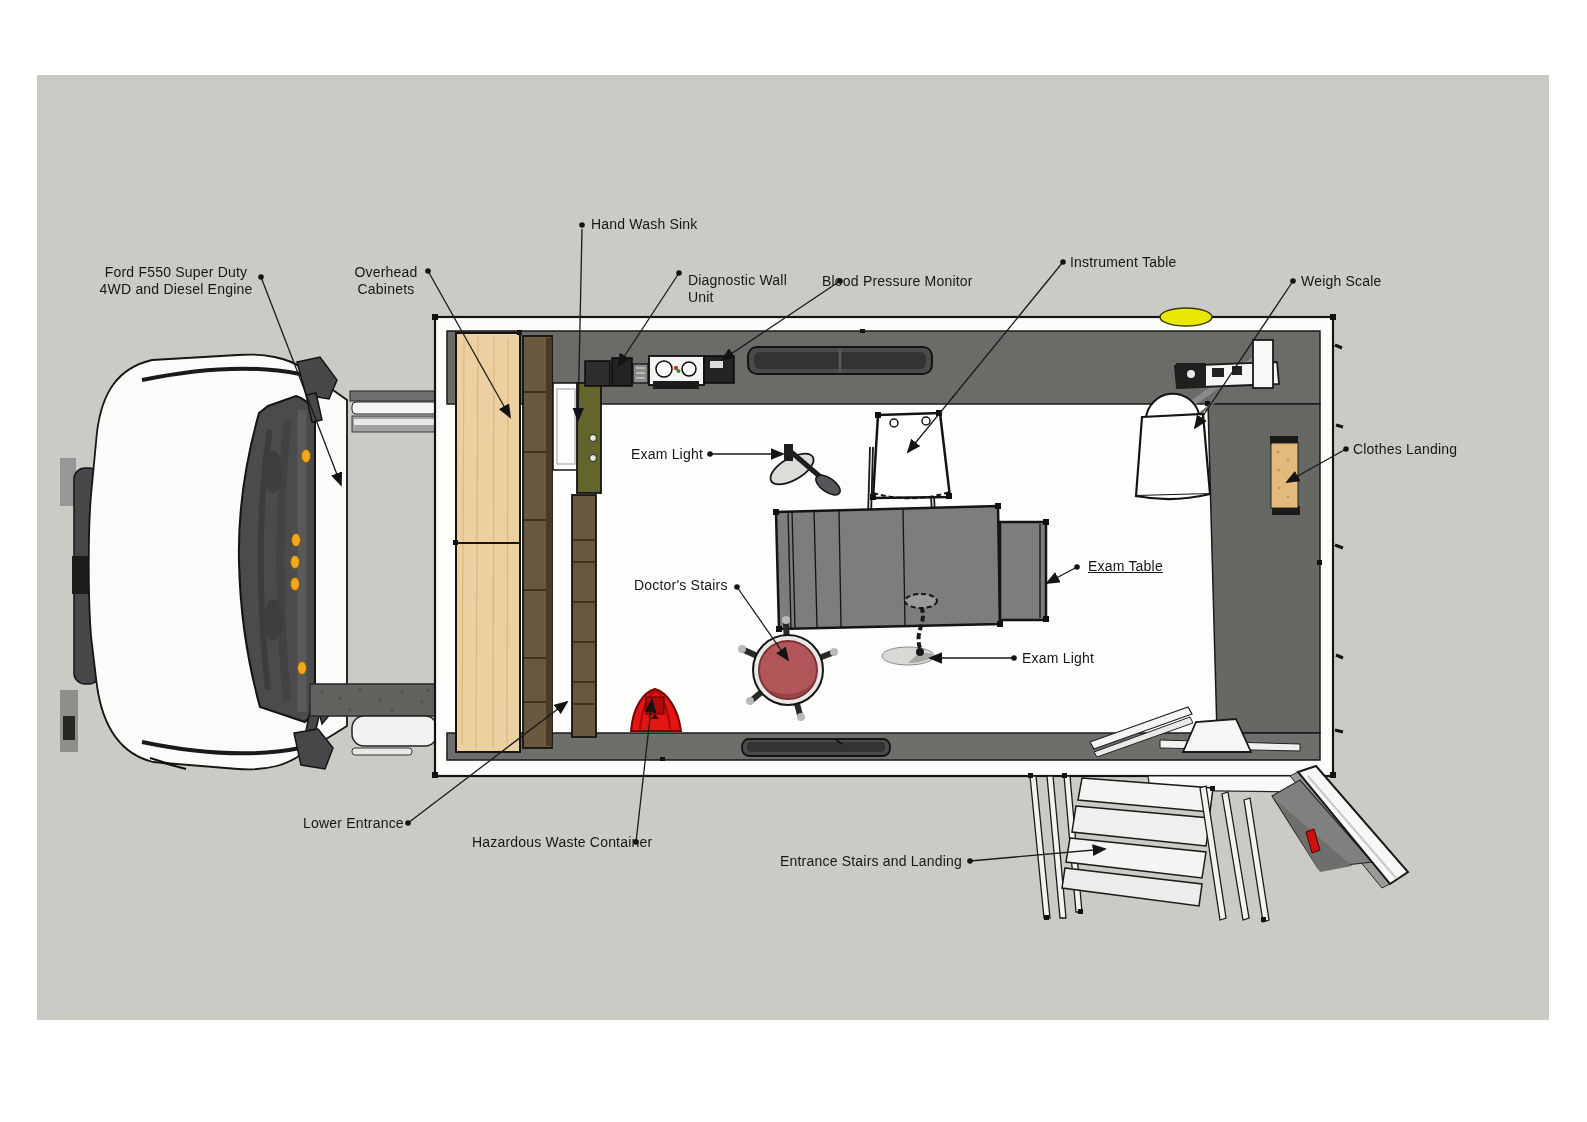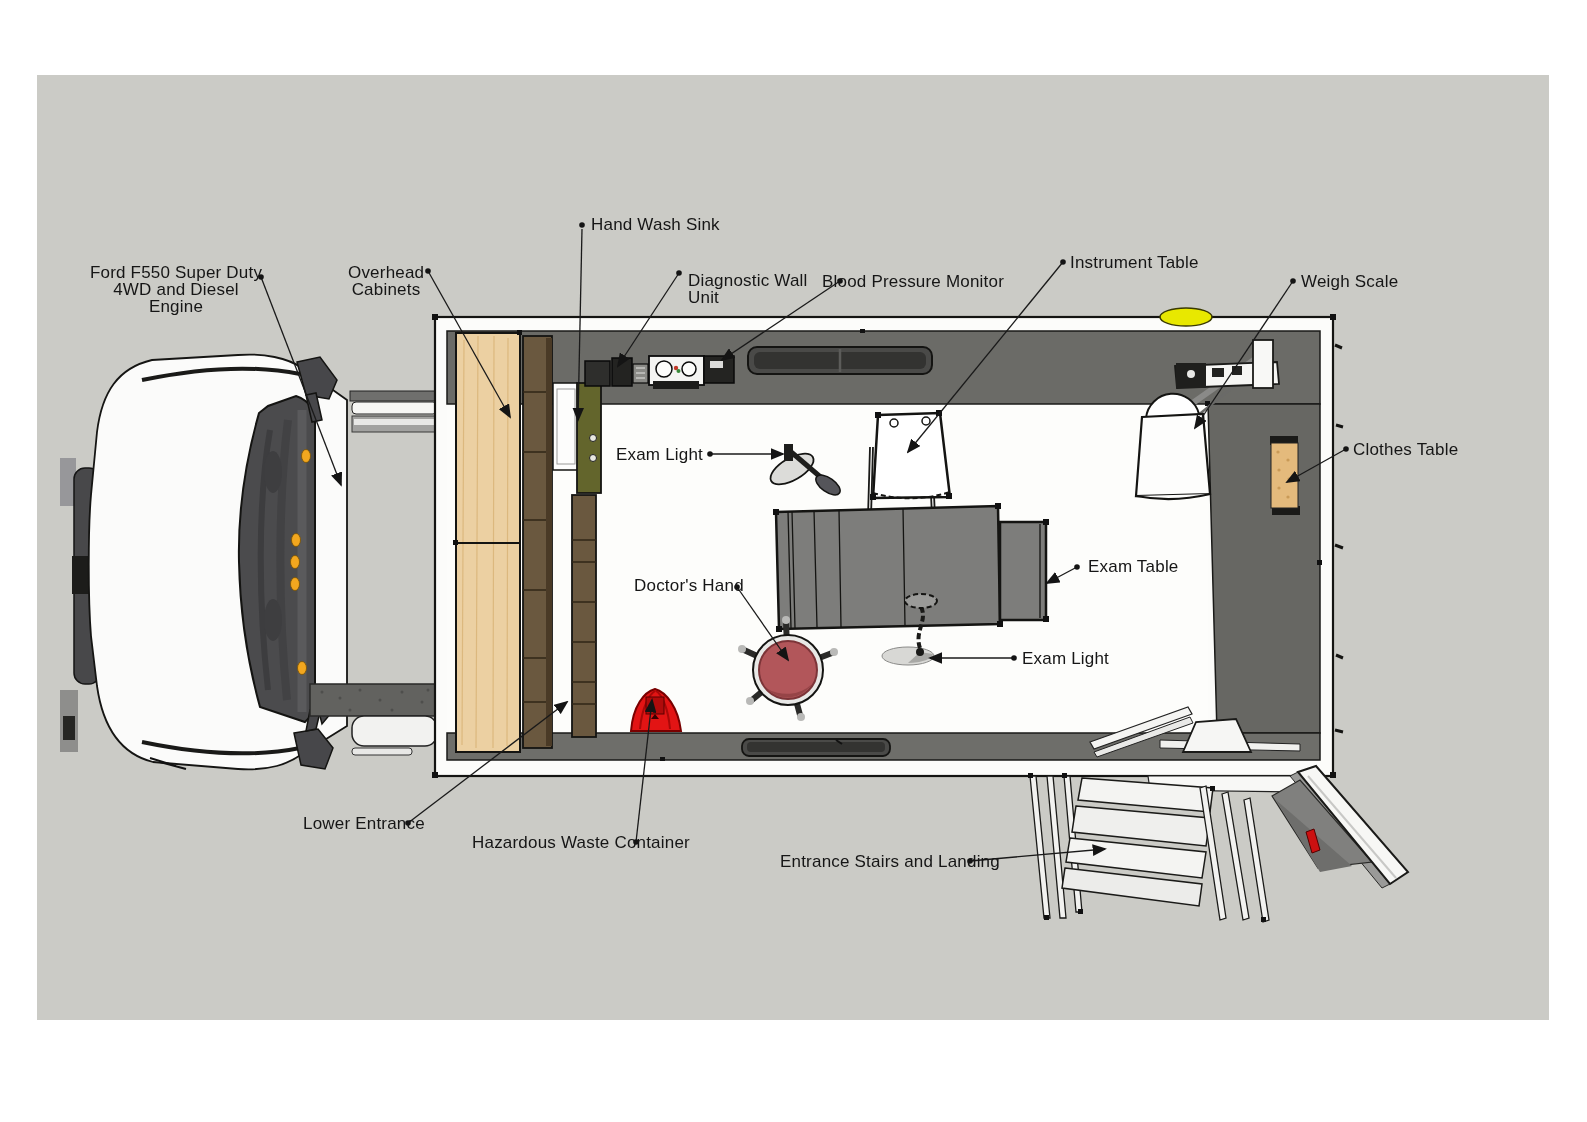--- a/index.html
+++ b/index.html
@@ -1,19 +1,19 @@
 <!DOCTYPE html>
 <html><head>
 <meta charset="utf-8">
 <style>
   html,body{margin:0;padding:0;background:#ffffff;}
   #stage{position:relative;width:1587px;height:1122px;background:#ffffff;overflow:hidden;
          font-family:"Liberation Sans",sans-serif;}
   #drawing{position:absolute;left:0;top:0;}
-  .label{position:absolute;font-size:17px;line-height:17px;color:#161616;
+  .label{position:absolute;font-size:14px;line-height:17px;color:#161616;
          white-space:pre-line;letter-spacing:0.2px;font-family:"Liberation Sans",sans-serif;}
   .c{text-align:center;} .r{text-align:right;}
 </style>
 </head>
 <body>
 
 <div id="stage">
 
 <svg id="drawing" width="1587" height="1122" viewBox="0 0 1587 1122">
   <defs>
@@ -335,22 +335,22 @@
 <div class="label c" style="left:88px;top:264px;width:176px;">Ford F550 Super Duty
 4WD and Diesel Engine</div>
 <div class="label c" style="left:348px;top:264px;width:76px;">Overhead
 Cabinets</div>
 <div class="label" style="left:591px;top:216px;">Hand Wash Sink</div>
 <div class="label" style="left:688px;top:272px;">Diagnostic Wall
 Unit</div>
 <div class="label" style="left:822px;top:273px;">Blood Pressure Monitor</div>
 <div class="label" style="left:1070px;top:254px;">Instrument Table</div>
 <div class="label" style="left:1301px;top:273px;text-align:right;">Weigh Scale</div>
-<div class="label" style="left:1353px;top:441px;">Clothes Table</div>
+<div class="label" style="left:1353px;top:441px;">Clothes Landing</div>
 <div class="label r" style="left:600px;top:446px;width:103px;">Exam Light</div>
-<div class="label" style="left:1088px;top:558px;">Exam Table</div>
-<div class="label" style="left:634px;top:577px;">Doctor's Hand</div>
+<div class="label" style="left:1088px;top:558px;text-decoration:underline;">Exam Table</div>
+<div class="label" style="left:634px;top:577px;">Doctor's Stairs</div>
 <div class="label" style="left:1022px;top:650px;">Exam Light</div>
 <div class="label" style="left:303px;top:815px;">Lower Entrance</div>
 <div class="label" style="left:472px;top:834px;">Hazardous Waste Container</div>
 <div class="label" style="left:780px;top:853px;">Entrance Stairs and Landing</div>
 
 </div>
 
 </body></html>

